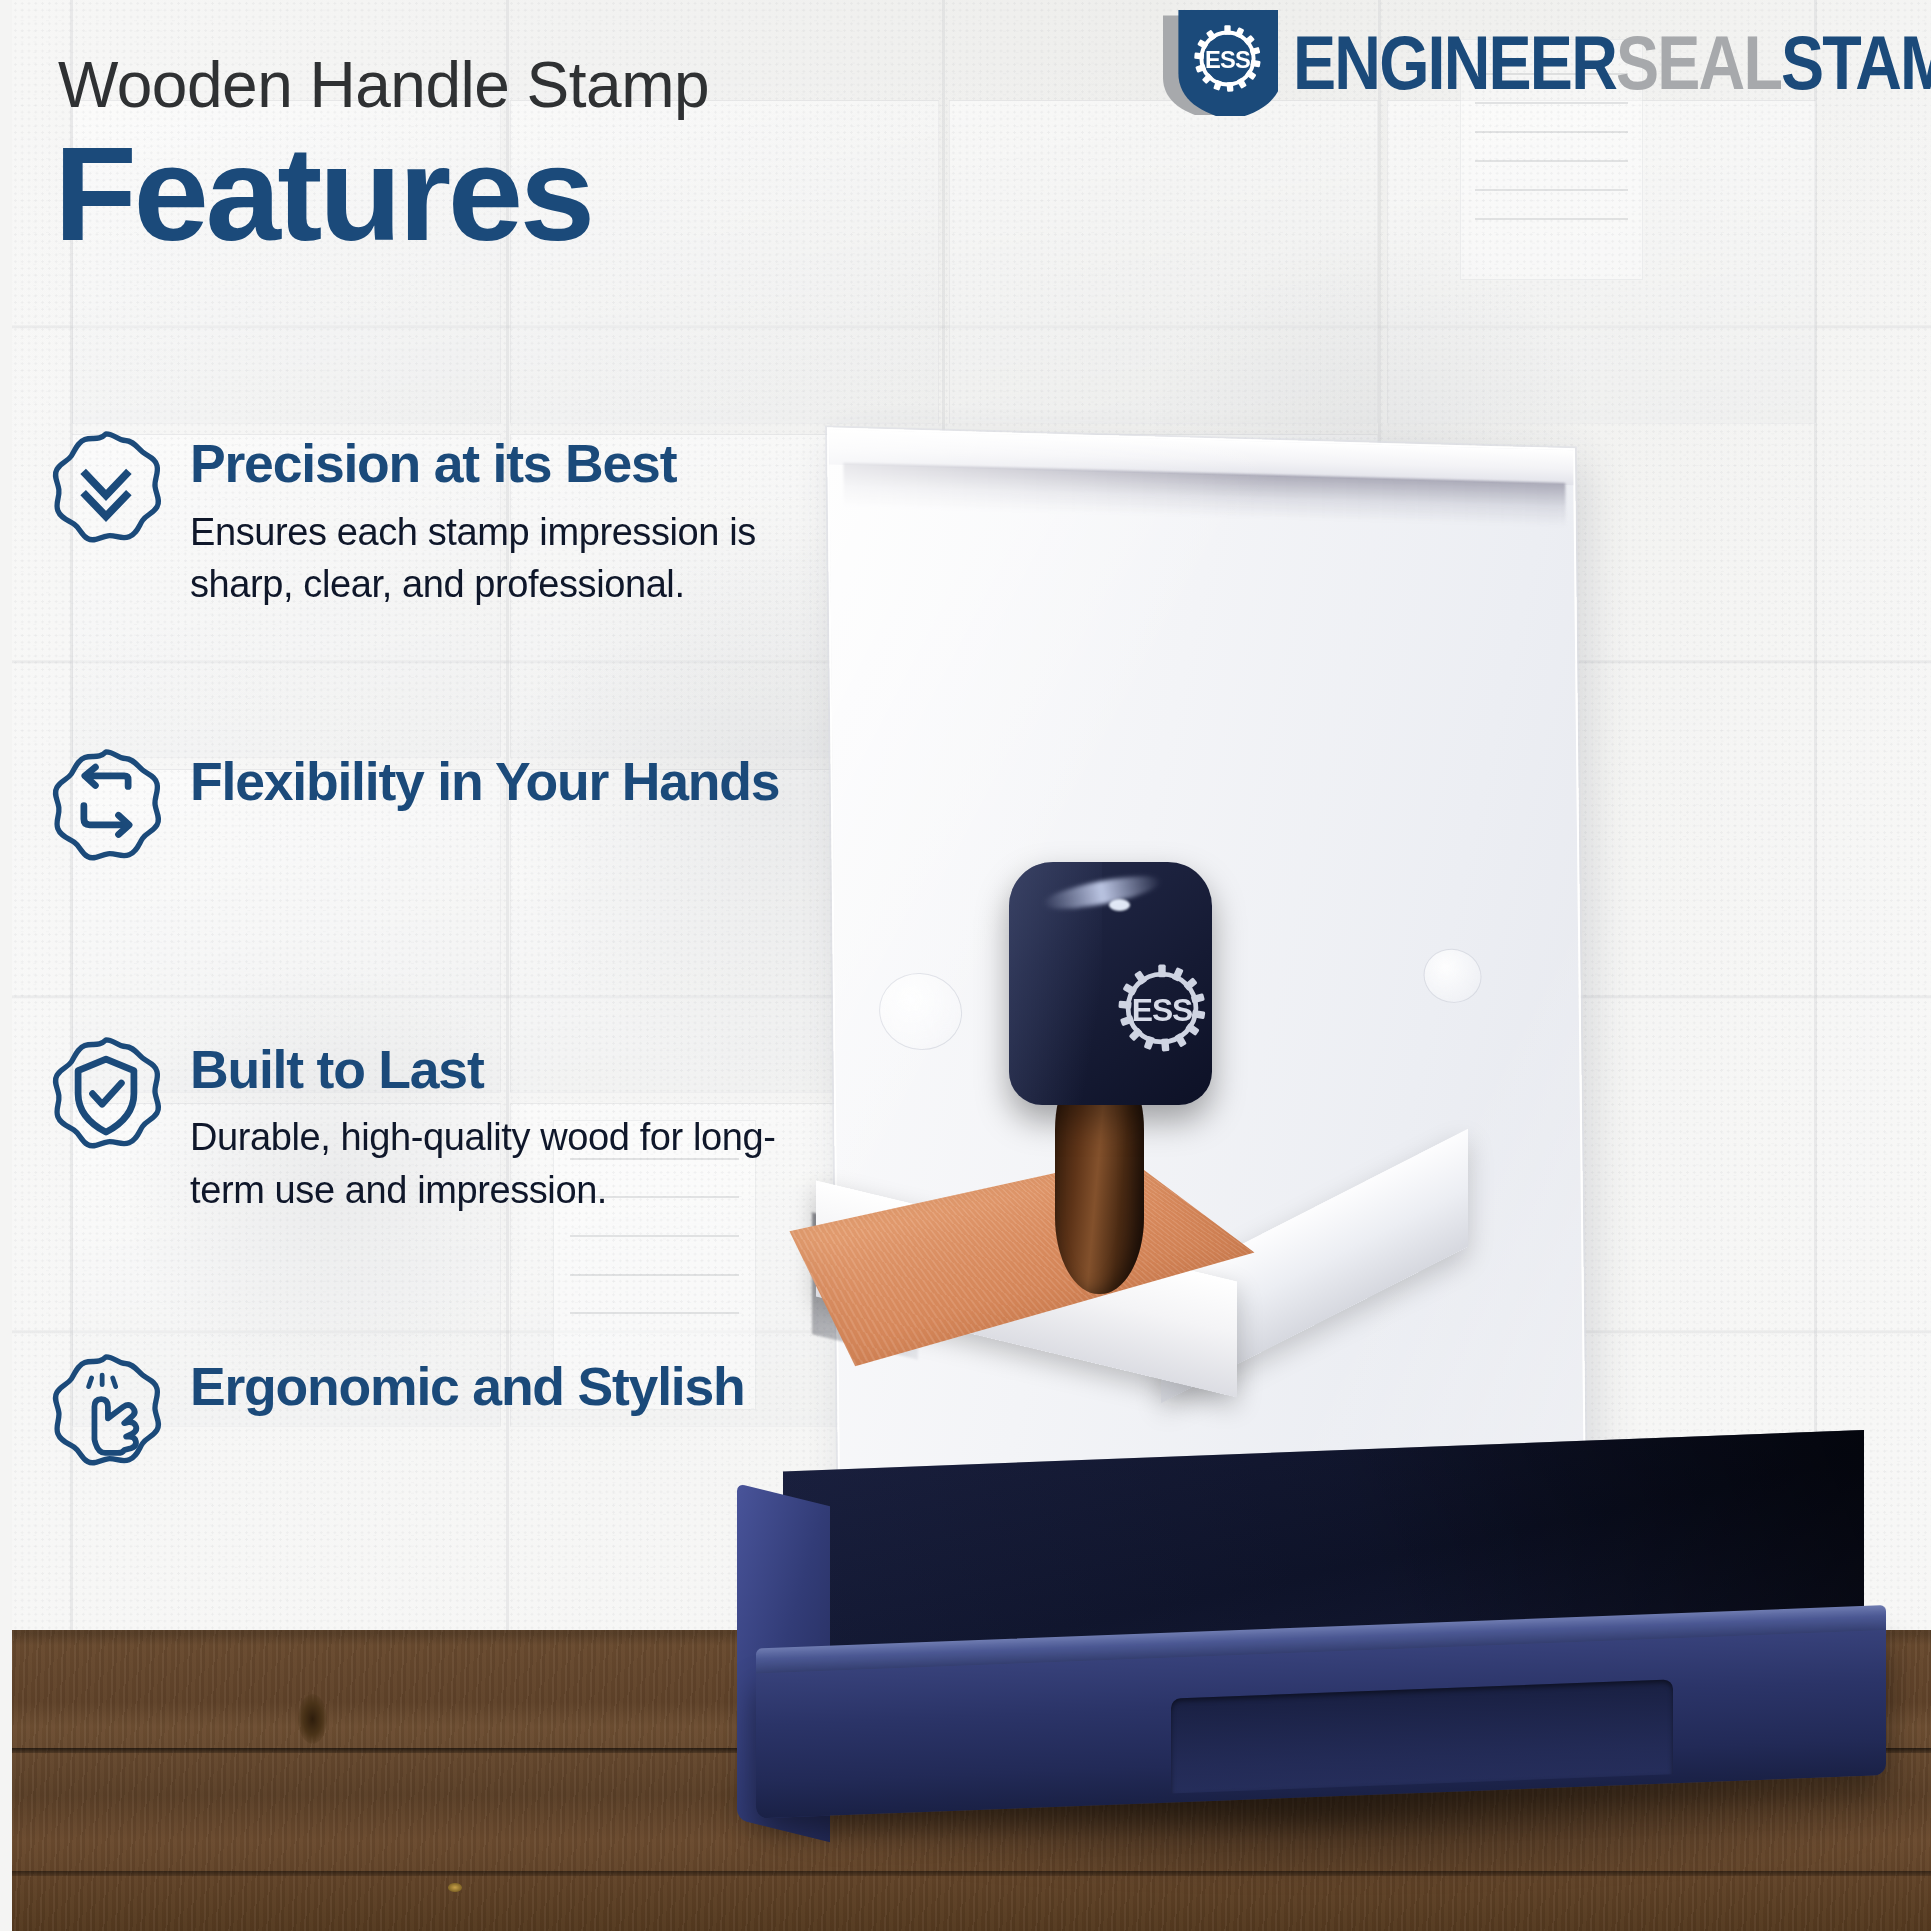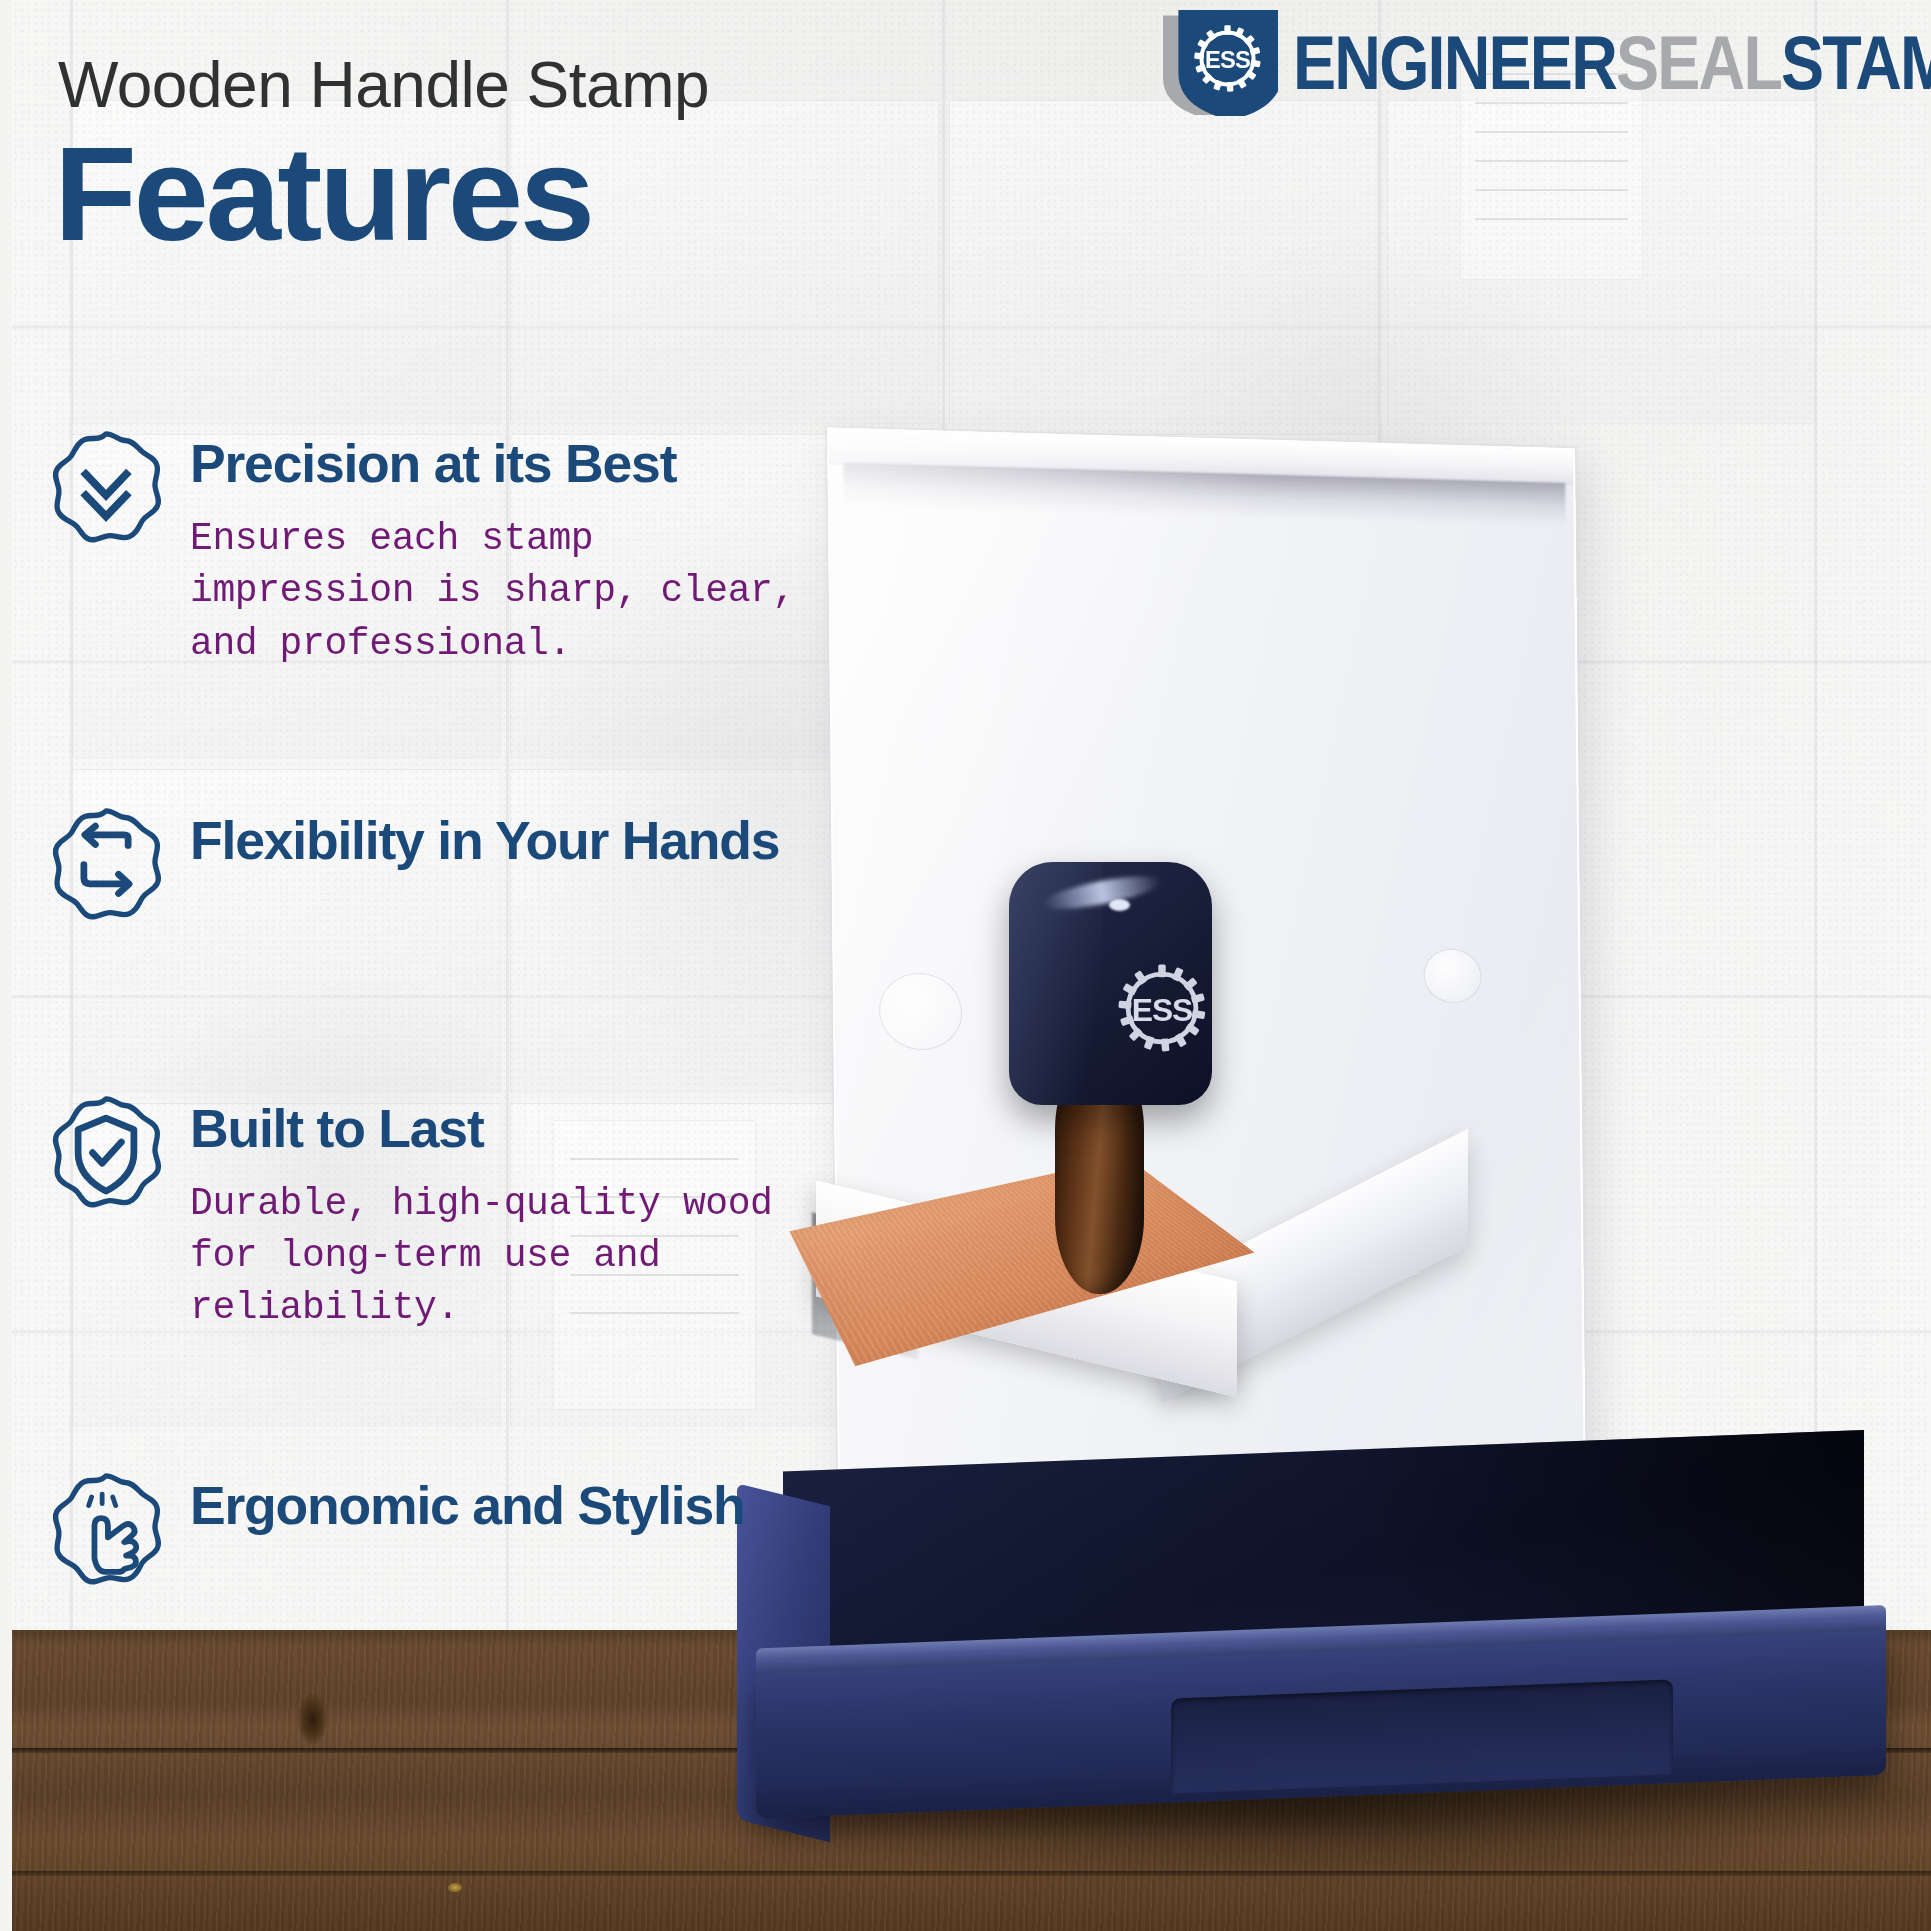--- a/index.html
+++ b/index.html
@@ -126,24 +126,23 @@
   .features { position:absolute; left:35px; top:436px; width:879px; }
   .feature { position:relative; min-height:145px; margin-bottom:143px; padding-left:143px; }
   .feature:last-child { margin-bottom:0; }
   .f-icon { position:absolute; left:0; top:-7.7px; width:118px; height:127px; }
   .f-title {
     font-size:53px; font-weight:700; color:#1b4a7a;
     letter-spacing:-1.2px; line-height:1.05; white-space:nowrap;
     transform:scaleX(1.01); transform-origin:left center;
   }
   .f-desc {
-    margin-top:21px; font-size:38px; font-weight:400;
-    color:#701a75; line-height:1.38; letter-spacing:-0.4px;
+    margin-top:14px; font-size:38px; font-weight:400;
+    color:#0f172a; line-height:1.38; letter-spacing:-0.4px;
     max-width:647px;
-    font-family:Liberation Mono, monospace;
   }
 
   
   .product { position:absolute; left:908px; top:483px; width:1023px; height:1448px; }
 
   
   .lid-outer {
     position:absolute; left:-87px; top:-45px; width:748px; height:1151px;
     transform: skewY(2.2deg) rotate(-0.6deg);
     background:linear-gradient(103deg, #fbfbfc 0%, #f3f4f7 40%, #eceef3 72%, #e6e8ee 100%);
@@ -474,21 +473,21 @@
         <svg width="118" height="127" viewBox="0 0 122 132">
           <path d="M61 6 C70 6 73 13 81 13 C89 13 93 20 99 25 C105 30 112 31 114 39 C116 47 111 53 112 61
                    C113 69 118 75 114 82 C110 89 103 90 99 96 C95 102 93 110 85 113 C77 116 71 111 63 112
                    C55 113 49 119 42 115 C35 111 34 104 28 100 C22 96 14 94 11 86 C8 78 13 72 12 64
                    C11 56 6 50 10 43 C14 36 21 35 25 29 C29 23 31 15 39 12 C47 9 53 14 61 6 Z" fill="none" stroke="#1b4a7a" stroke-width="5.5" stroke-linejoin="round"></path>
           <path d="M61 26 L90 38 L90 62 C90 82 76 94 61 102 C46 94 32 82 32 62 L32 38 Z" fill="none" stroke="#1b4a7a" stroke-width="7" stroke-linejoin="round"></path>
           <polyline points="47,62 57,73 77,51" fill="none" stroke="#1b4a7a" stroke-width="7" stroke-linecap="round" stroke-linejoin="round"></polyline>
         </svg>
       </div>
       <div class="f-title">Built to Last</div>
-      <div class="f-desc">Durable, high-quality wood for long-term use and reliability.</div>
+      <div class="f-desc">Durable, high-quality wood for long-term use and impression.</div>
     </div>
 
     <div class="feature">
       <div class="f-icon">
         <svg width="118" height="127" viewBox="0 0 122 132">
           <path d="M61 6 C70 6 73 13 81 13 C89 13 93 20 99 25 C105 30 112 31 114 39 C116 47 111 53 112 61
                    C113 69 118 75 114 82 C110 89 103 90 99 96 C95 102 93 110 85 113 C77 116 71 111 63 112
                    C55 113 49 119 42 115 C35 111 34 104 28 100 C22 96 14 94 11 86 C8 78 13 72 12 64
                    C11 56 6 50 10 43 C14 36 21 35 25 29 C29 23 31 15 39 12 C47 9 53 14 61 6 Z" fill="none" stroke="#1b4a7a" stroke-width="5.5" stroke-linejoin="round"></path>
           <g stroke="#1b4a7a" stroke-width="5" stroke-linecap="round">

